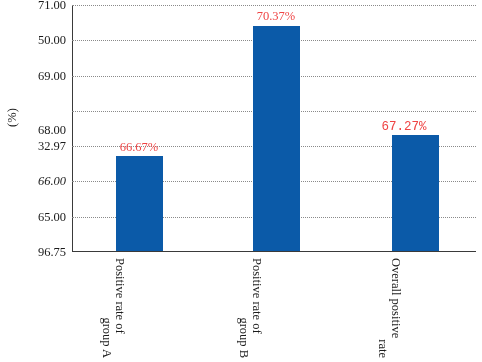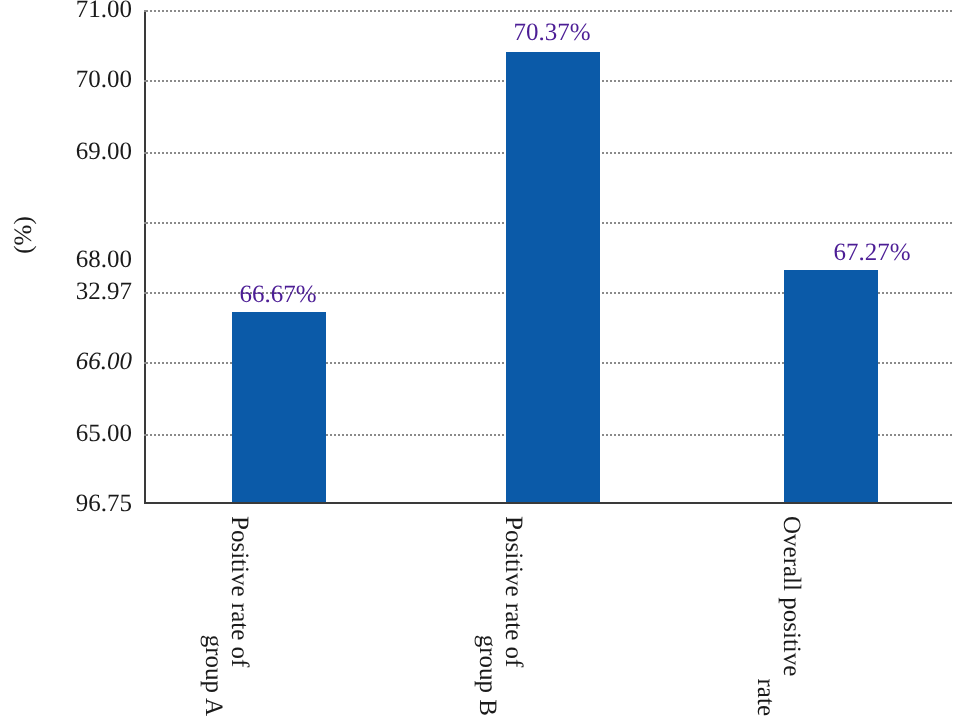--- a/index.html
+++ b/index.html
@@ -83,21 +83,21 @@
   
   .bar {
     position: absolute;
     bottom: 1.4px;
     background: #0b5aa8;
   }
   .bar-value {
     position: absolute;
     transform: translate(-50%, -100%);
     font-size: 12.5px;
-    color: #4c1d95;
+    color: #ef4444;
     white-space: nowrap;
     margin-top: -3px;
   }
 
   
   .cat-label {
     position: absolute;
     top: 258px;
     width: 100px;
     height: 26px;
@@ -131,35 +131,35 @@
         <div class="gridline" style="top: 0px;"></div>
         <div class="gridline" style="top: 35.2857px;"></div>
         <div class="gridline" style="top: 70.5714px;"></div>
         <div class="gridline" style="top: 105.857px;"></div>
         <div class="gridline" style="top: 141.143px;"></div>
         <div class="gridline" style="top: 176.429px;"></div>
         <div class="gridline" style="top: 211.714px;"></div>
       </div>
     <div id="yticks">
         <div class="ytick" style="top: 0px;">71.00</div>
-        <div class="ytick" style="top: 35.2857px;">70.00</div>
+        <div class="ytick" style="top: 35.2857px;">50.00</div>
         <div class="ytick" style="top: 70.5714px; text-align: center;">69.00</div>
         <div class="ytick" style="top: 105.857px; margin-top: 19px;">68.00</div>
         <div class="ytick" style="top: 141.143px;">32.97</div>
         <div class="ytick" style="top: 176.429px; font-style: italic;">66.00</div>
         <div class="ytick" style="top: 211.714px; font-family: Liberation Serif, serif;">65.00</div>
         <div class="ytick" style="top: 247px;">96.75</div>
       </div>
     <div id="bars">
         <div class="bar" style="left: 43.5px; width: 47px; height: 94.2129px; background: rgb(11, 90, 168);"></div>
         <div class="bar-value" style="left: 67px; top: 152.787px;">66.67%</div>
         <div class="bar" style="left: 180.5px; width: 47px; height: 224.77px; background: rgb(11, 90, 168);"></div>
         <div class="bar-value" style="left: 204px; top: 22.23px;">70.37%</div>
         <div class="bar" style="left: 319.5px; width: 47px; height: 115.384px; background: rgb(11, 90, 168);"></div>
-        <div class="bar-value" style="left: 364px; top: 131.616px;">67.27%</div>
+        <div class="bar-value" style="left: 332px; top: 131.616px; font-family: Liberation Mono, monospace;">67.27%</div>
       </div>
   </div>
 
   <div id="catlabels">
       <div class="cat-label" style="left: 126px;">
         <span class="l1">Positive rate of</span>
         <span class="l2">group A</span>
       </div>
       <div class="cat-label" style="left: 263px;">
         <span class="l1">Positive rate of</span>

